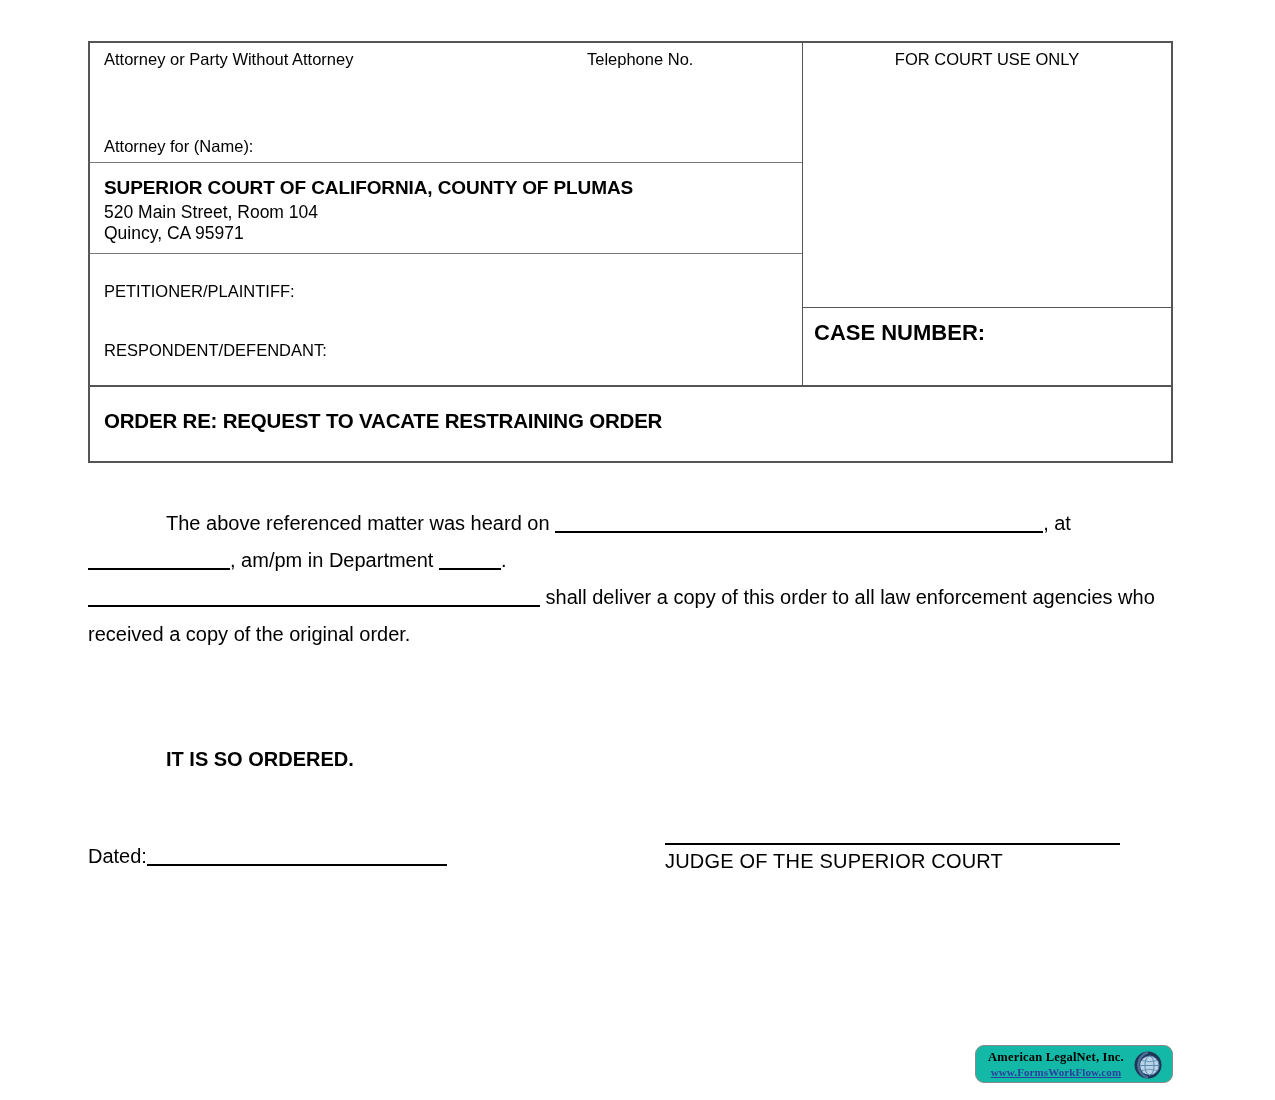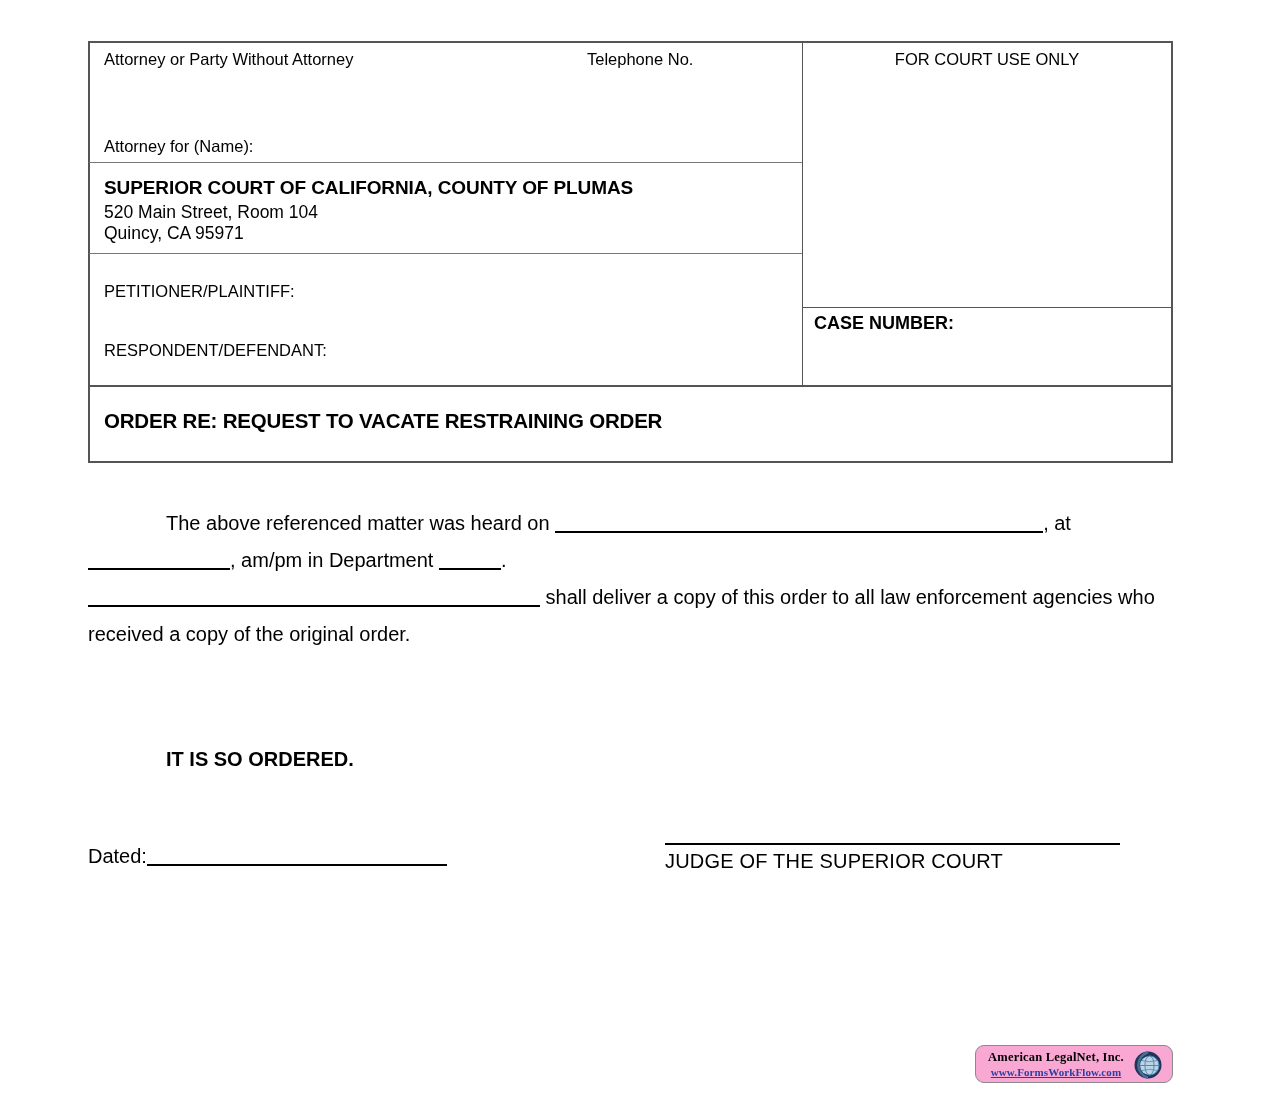--- a/index.html
+++ b/index.html
@@ -165,22 +165,22 @@
     right: 0;
     top: 7px;
     text-align: center;
     font-size: 16.5px;
     white-space: nowrap;
   }
 
   .lbl-casenumber {
     position: absolute;
     left: 11px;
-    top: 5px;
-    font-size: 18px;
+    top: 12px;
+    font-size: 22px;
     font-weight: bold;
     white-space: nowrap;
   }
 
   .form-title {
     position: absolute;
     left: 14px;
     top: 22px;
     font-size: 20.5px;
     font-weight: bold;
@@ -272,21 +272,21 @@
 
   
   .legalnet {
     position: absolute;
     left: 975px;
     top: 1045px;
     width: 198px;
     height: 38px;
     border: 1px solid #8a8a8a;
     border-radius: 9px;
-    background: #f9a8d4;
+    background: #14b8a6;
     box-sizing: border-box;
   }
   .legalnet-text {
     position: absolute;
     left: 10px;
     top: 4px;
     width: 140px;
     text-align: center;
   }
   .legalnet-name {

